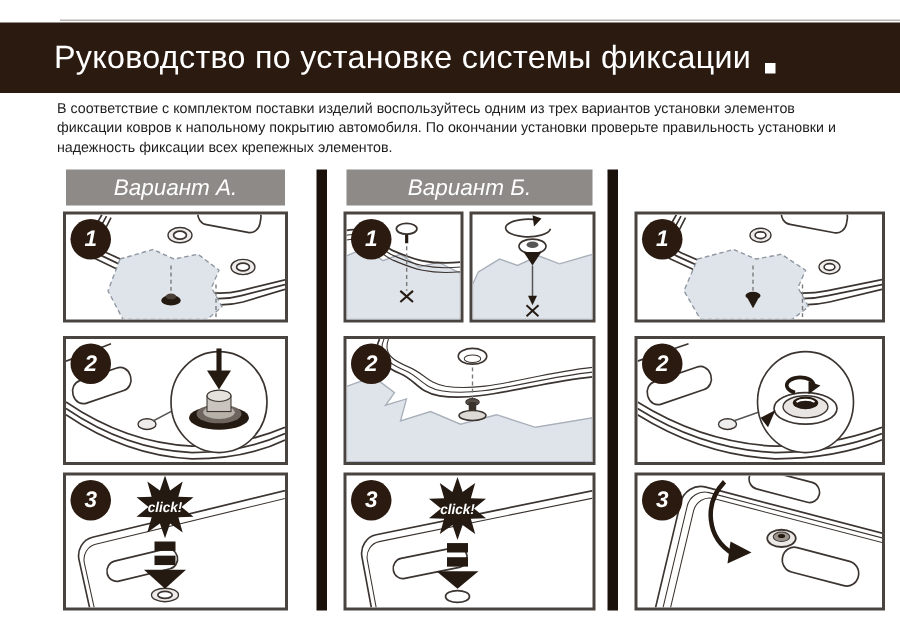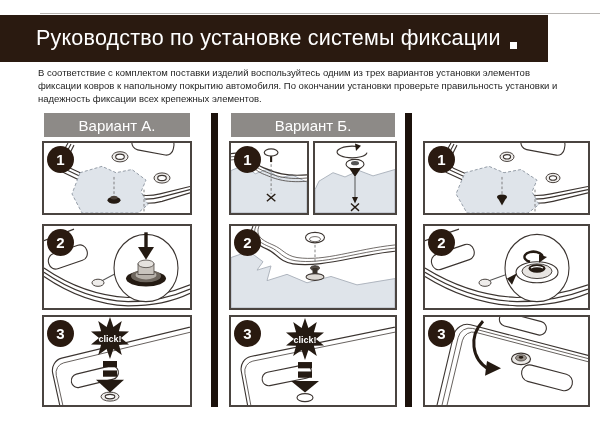--- a/index.html
+++ b/index.html
@@ -1,26 +1,26 @@
 <!DOCTYPE html>
 <html><head>
 <meta charset="utf-8">
 <style>
   html,body{margin:0;padding:0;background:#fff;}
   #doc{position:relative;width:600px;height:424px;background:#fff;overflow:hidden;
        font-family:"Liberation Sans",sans-serif;}
   .topline{position:absolute;left:40px;right:0;top:13px;height:1px;background:#b7b4b1;}
-  .titlebar{position:absolute;left:0;top:15px;width:548px;height:47px;background:#2a1a10;
+  .titlebar{position:absolute;left:0;top:15px;width:600px;height:47px;background:#2a1a10;
             display:flex;align-items:center;}
   .title{color:#fff;font-size:21.5px;font-weight:400;margin-left:36px;letter-spacing:.2px;white-space:nowrap;}
   .title-square{width:7px;height:7px;background:#fff;margin-left:9px;margin-top:14px;}
   .intro{position:absolute;left:38px;top:66px;width:530px;font-size:9.5px;line-height:13px;color:#1d1d1d;}
   .divider{position:absolute;top:113px;height:294px;width:7px;background:#1b110b;}
   .d1{left:211px}.d2{left:405px}
-  .col{position:absolute;top:113px;height:247px;}
+  .col{position:absolute;top:113px;height:247px;font-style:italic;}
   .col-a{left:42px;width:150px;}
   .col-b{left:229px;width:168px;border-radius:30px;}
   .col-c{left:423px;width:167px;}
   .vheader{position:absolute;left:2px;right:2px;top:0;height:24px;background:#8d8a87;
            color:#fff;font-size:15px;display:flex;align-items:center;justify-content:center;}
   .panel{position:absolute;left:0;right:0;border:2px solid #4a4440;background:#fff;overflow:hidden;}
   .p1{top:28px;height:70px;}
   .p2{top:111px;height:82px;}
   .p3{top:202px;height:88px;}
   .p1a{top:28px;height:70px;left:0;right:auto;width:76px;}

